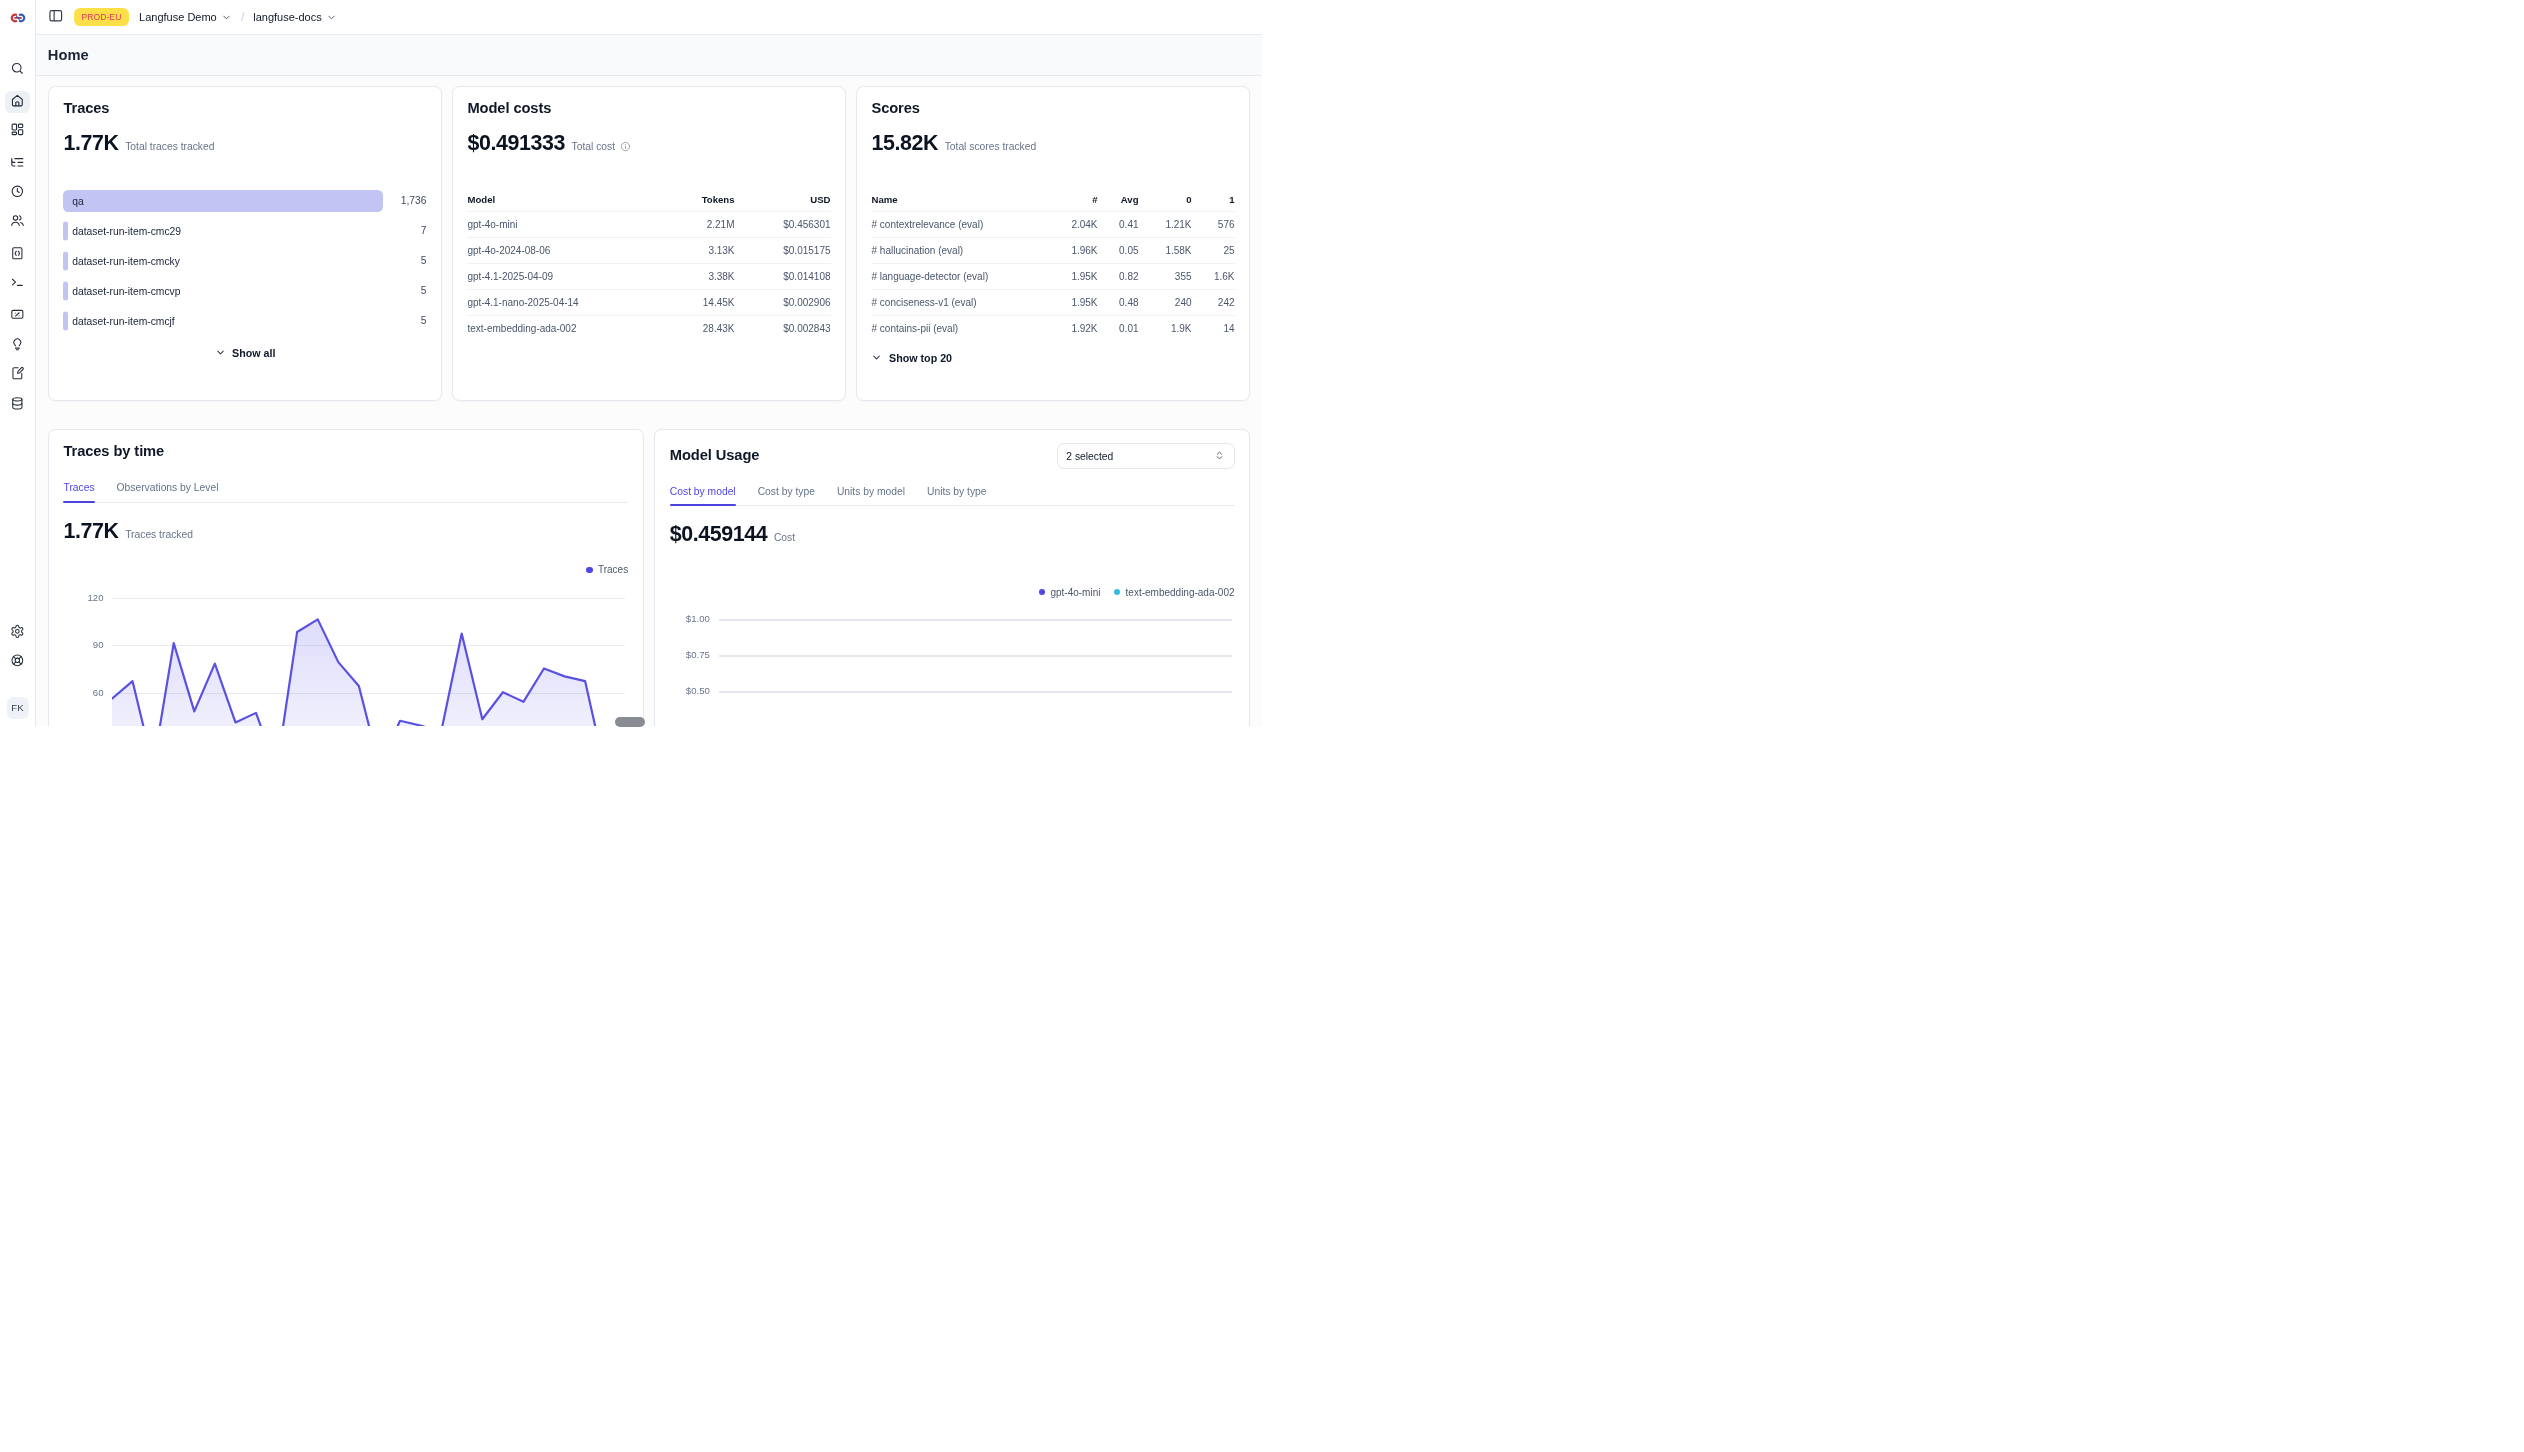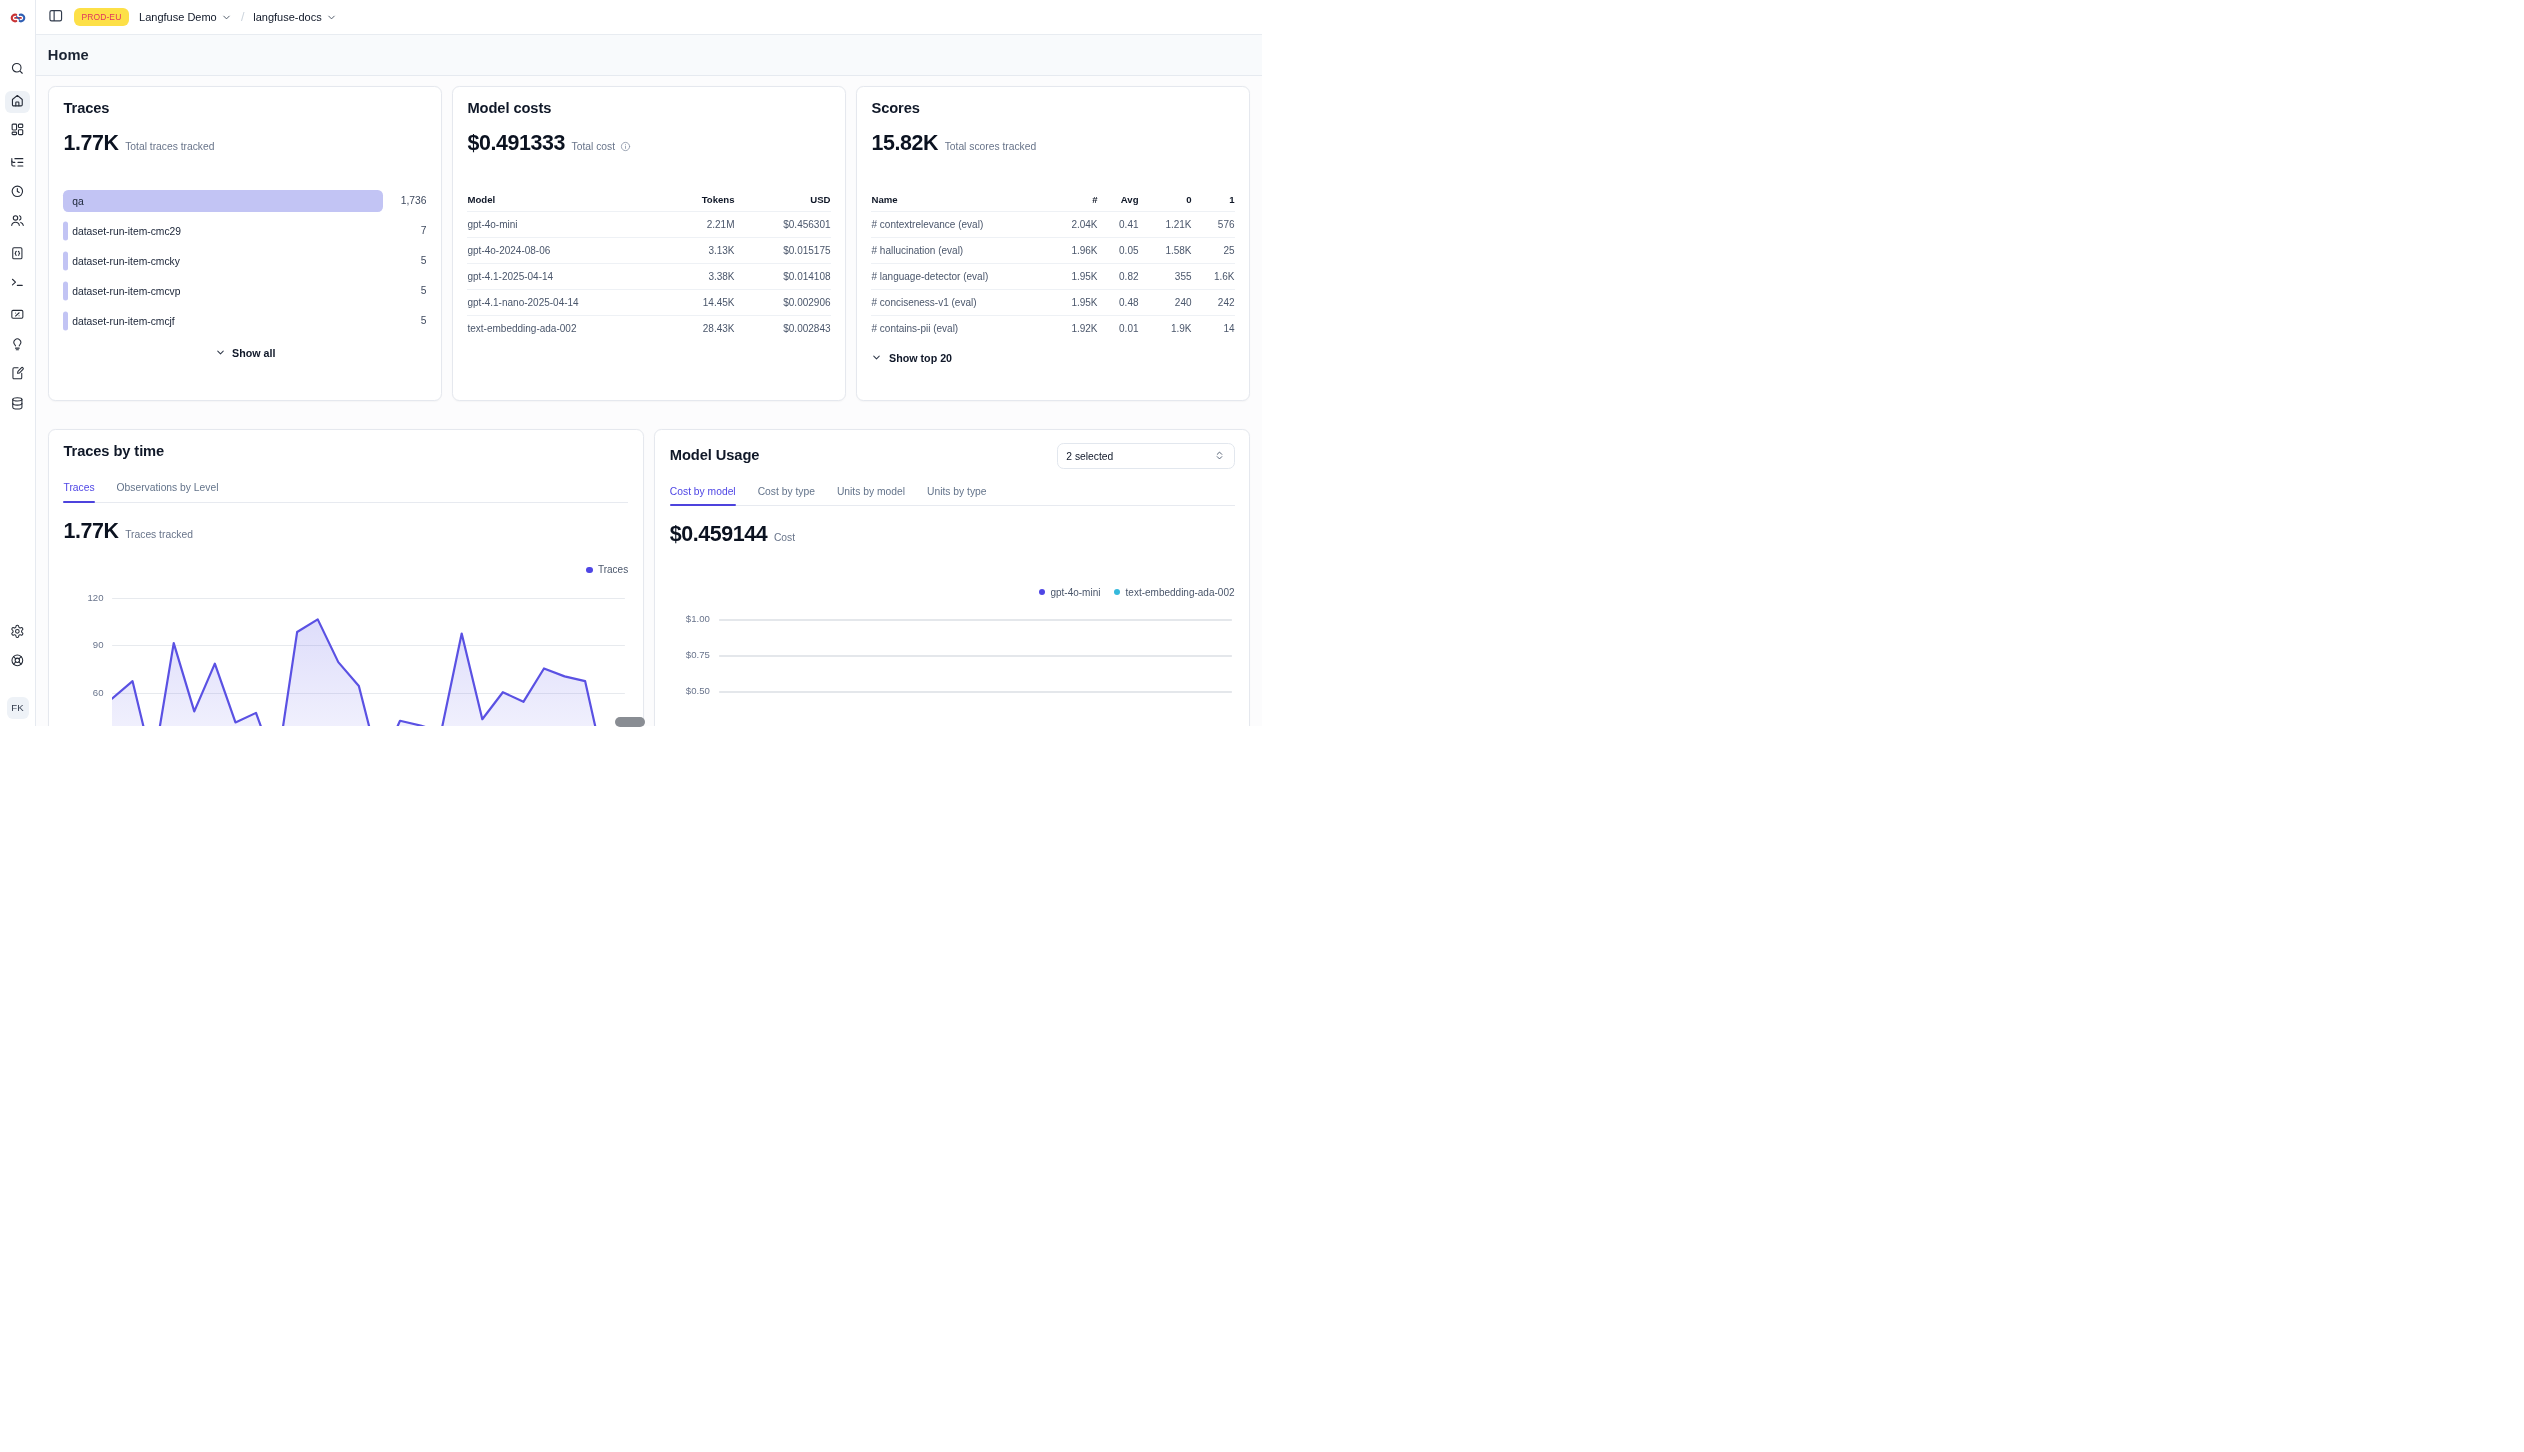--- a/index.html
+++ b/index.html
@@ -341,21 +341,21 @@
               <span class="td c-grow">gpt-4o-mini</span>
               <span class="td c-r w120">2.21M</span>
               <span class="td c-r w130">$0.456301</span>
             </div>
             <div class="tr">
               <span class="td c-grow">gpt-4o-2024-08-06</span>
               <span class="td c-r w120">3.13K</span>
               <span class="td c-r w130">$0.015175</span>
             </div>
             <div class="tr">
-              <span class="td c-grow">gpt-4.1-2025-04-14</span>
+              <span class="td c-grow">gpt-4.1-2025-04-09</span>
               <span class="td c-r w120">3.38K</span>
               <span class="td c-r w130">$0.014108</span>
             </div>
             <div class="tr">
               <span class="td c-grow">gpt-4.1-nano-2025-04-14</span>
               <span class="td c-r w120">14.45K</span>
               <span class="td c-r w130">$0.002906</span>
             </div>
             <div class="tr">
               <span class="td c-grow">text-embedding-ada-002</span>

